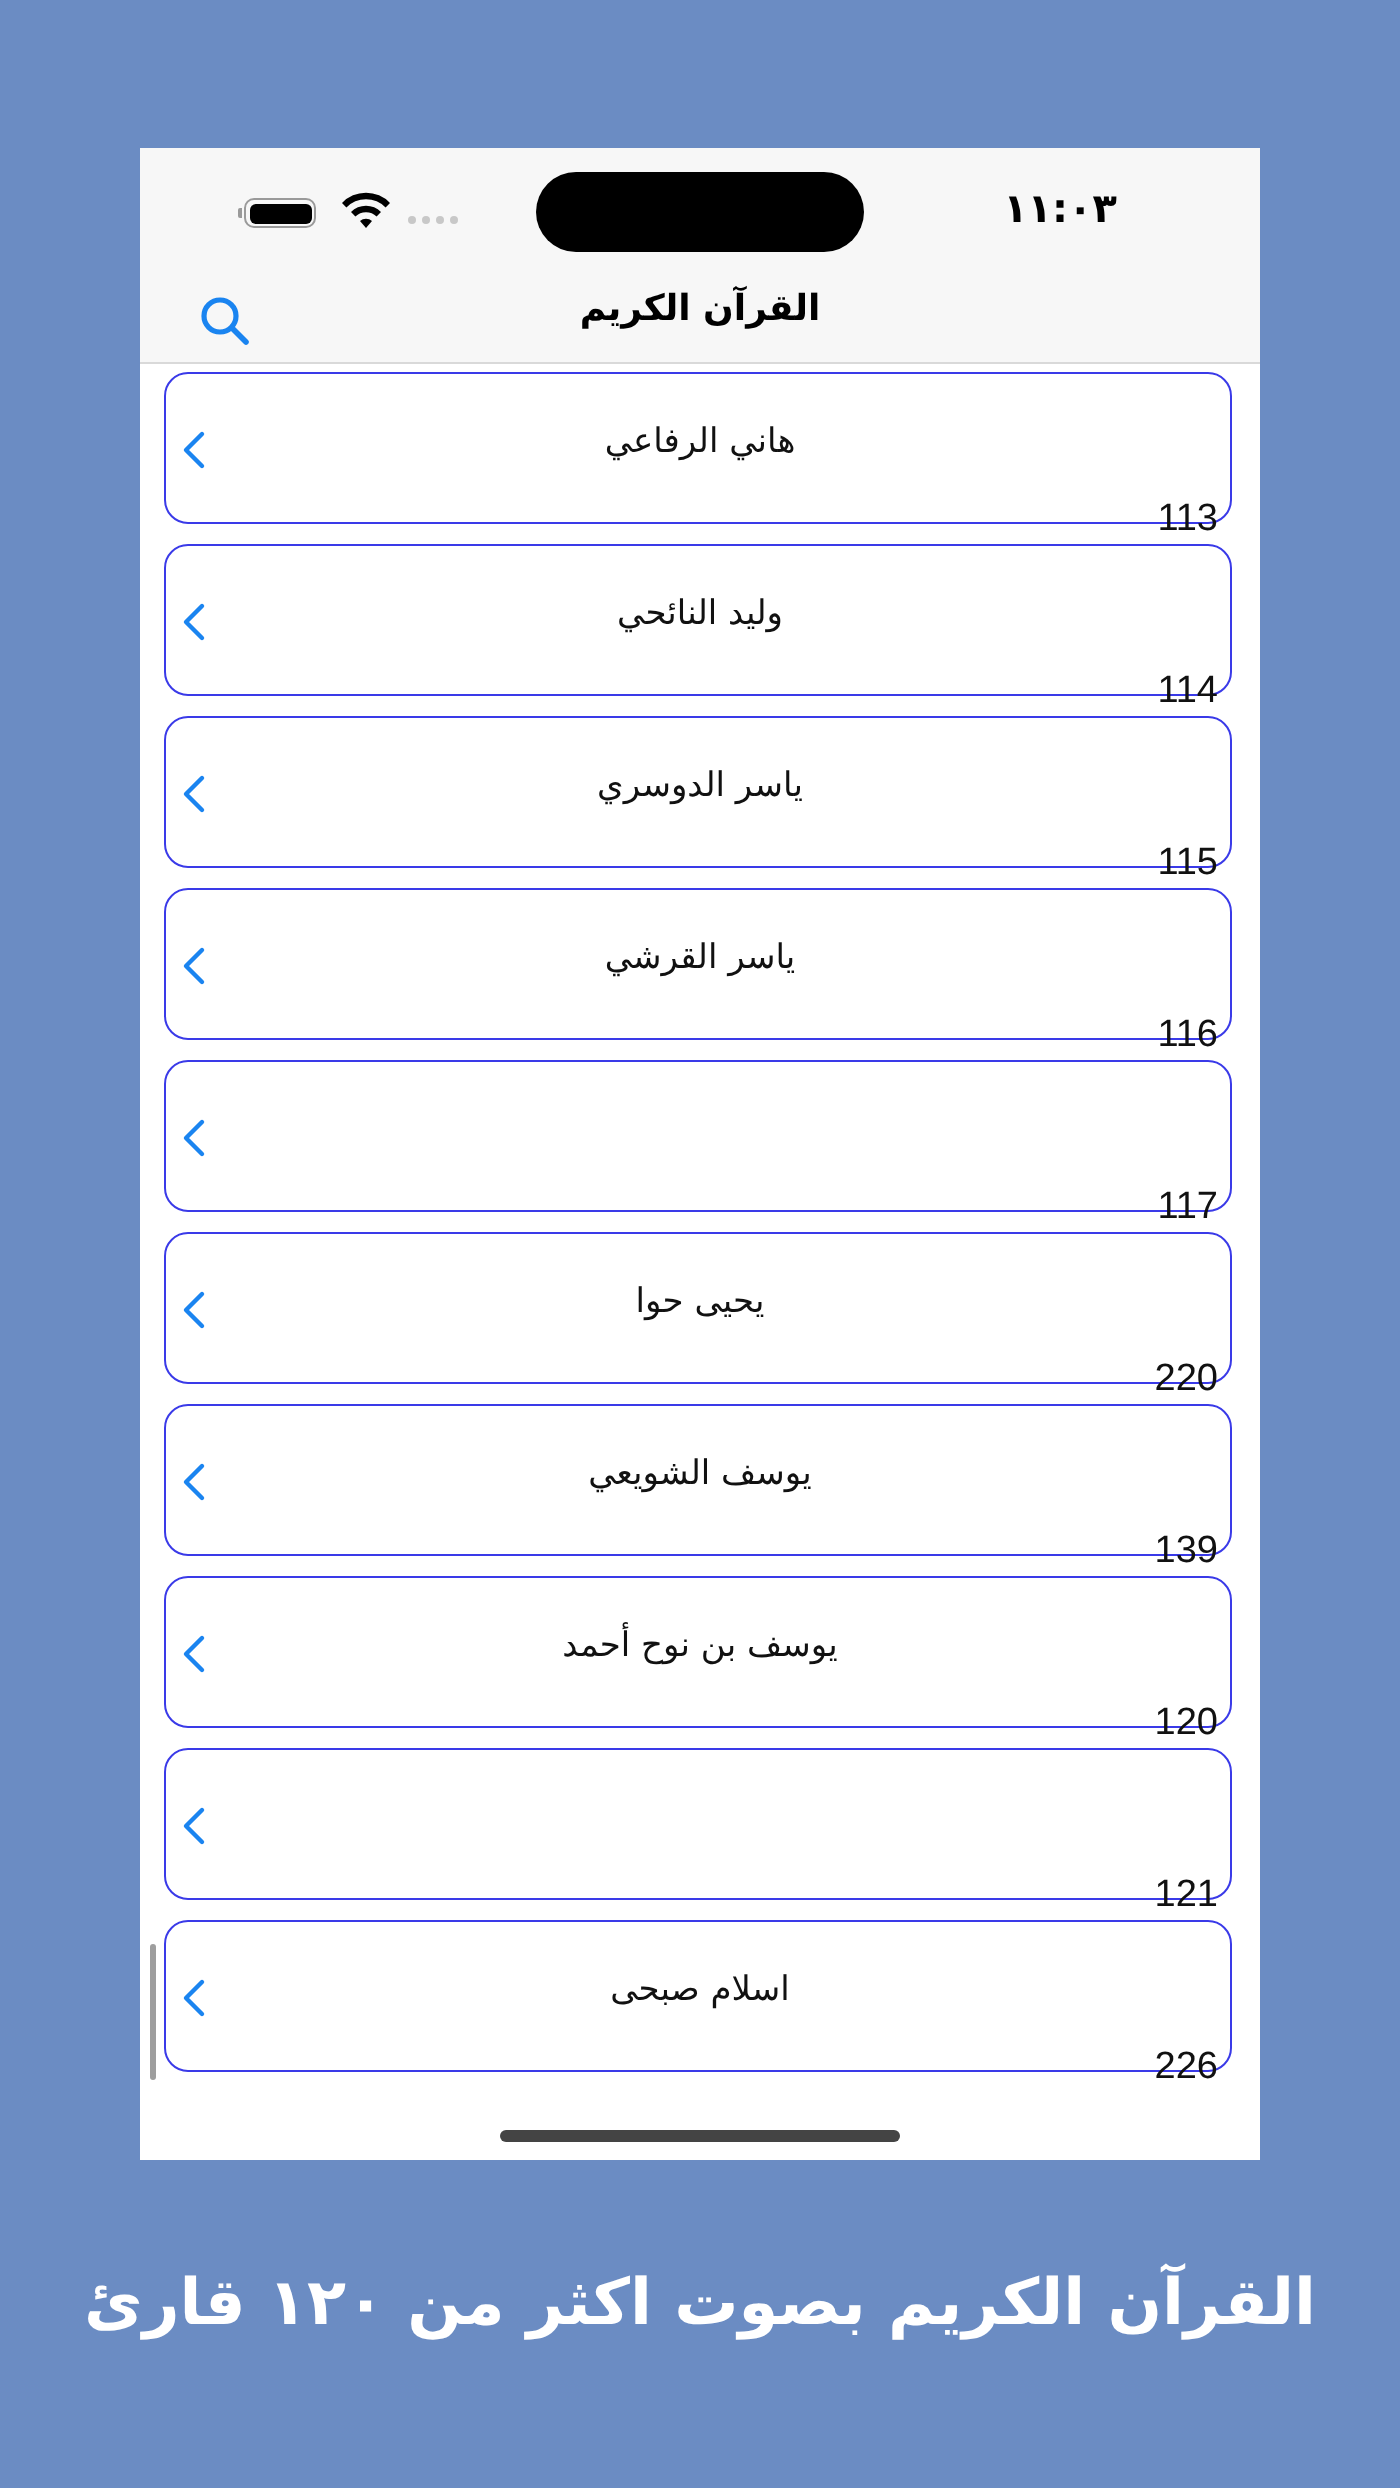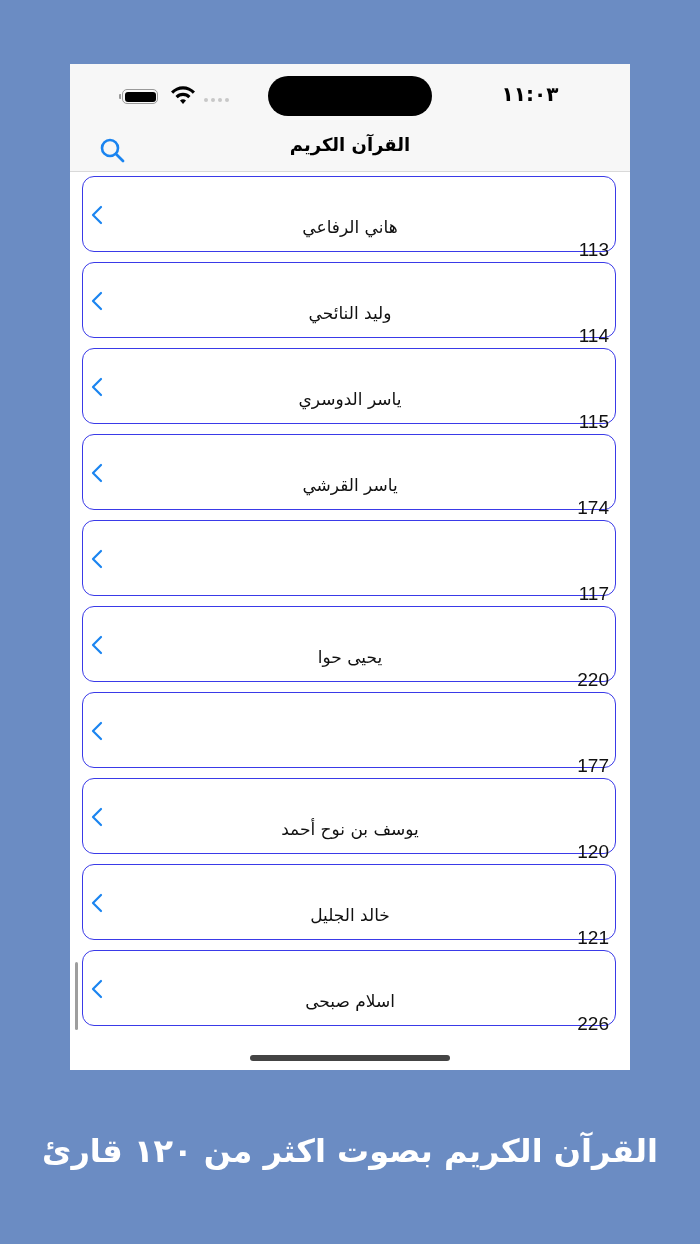--- a/index.html
+++ b/index.html
@@ -4,21 +4,21 @@
   <style>
     * { box-sizing: border-box; margin: 0; padding: 0; }
     html, body { width: 700px; height: 1244px; overflow: hidden; }
     body {
       background: #6b8cc3;
       font-family: "DejaVu Sans", sans-serif;
       position: relative;
     }
     .phone {
       position: absolute;
-      left: 70px; top: 64px;
+      left: 70px; top: 74px;
       width: 560px; height: 1006px;
       background: #ffffff;
       overflow: hidden;
     }
     .statusbar {
       position: absolute; left: 0; top: 0; width: 560px; height: 64px;
       background: #f7f7f7;
     }
     .island {
       position: absolute; left: 198px; top: 12px;
@@ -59,21 +59,21 @@
     .back-label { color: #1a84f0; font-size: 17px; }
     .list { position: absolute; left: 12px; top: 110px; width: 536px; }
     .row {
       position: absolute; left: 0; width: 534px; height: 76px;
       border: 1.5px solid #3a3ae8; border-radius: 12px; background: #fff;
       cursor: pointer;
     }
     .row .chev { position: absolute; left: 6px; top: 26px; width: 16px; height: 24px; }
     .row .name {
       position: absolute; left: 100px; width: 334px; top: 24px;
-      text-align: center; font-size: 17px; color: #111; direction: rtl; margin-top: 16px;
+      text-align: center; font-size: 17px; color: #111; direction: rtl;
     }
     .row .num {
       position: absolute; right: 6px; top: 24px;
       font-size: 19px; color: #111; font-family: "Liberation Sans", sans-serif; margin-top: 38px;
     }
     .scroll-ind {
       position: absolute; left: 5px; top: 898px; width: 3px; height: 68px;
       background: #9e9e9e; border-radius: 2px;
     }
     .home-ind {
@@ -144,53 +144,53 @@
           <polyline points="12,4 4,12 12,20" fill="none" stroke="#1a84f0" stroke-width="2.2" stroke-linecap="round" stroke-linejoin="round"></polyline>
         </svg>
       <span class="name">ياسر الدوسري</span>
       <span class="num">115</span>
     </div>
     <div class="row" style="top:260px">
       <svg class="chev" viewBox="0 0 16 24">
           <polyline points="12,4 4,12 12,20" fill="none" stroke="#1a84f0" stroke-width="2.2" stroke-linecap="round" stroke-linejoin="round"></polyline>
         </svg>
       <span class="name">ياسر القرشي</span>
-      <span class="num">174</span>
+      <span class="num">116</span>
     </div>
     <div class="row" style="top:346px">
       <svg class="chev" viewBox="0 0 16 24">
           <polyline points="12,4 4,12 12,20" fill="none" stroke="#1a84f0" stroke-width="2.2" stroke-linecap="round" stroke-linejoin="round"></polyline>
         </svg>
       <span class="num">117</span>
     </div>
     <div class="row" style="top:432px">
       <svg class="chev" viewBox="0 0 16 24">
           <polyline points="12,4 4,12 12,20" fill="none" stroke="#1a84f0" stroke-width="2.2" stroke-linecap="round" stroke-linejoin="round"></polyline>
         </svg>
       <span class="name">يحيى حوا</span>
       <span class="num">220</span>
     </div>
     <div class="row" style="top:518px">
       <svg class="chev" viewBox="0 0 16 24">
           <polyline points="12,4 4,12 12,20" fill="none" stroke="#1a84f0" stroke-width="2.2" stroke-linecap="round" stroke-linejoin="round"></polyline>
         </svg>
-      <span class="num">177</span>
+      <span class="name">يوسف الشويعي</span>
+      <span class="num">139</span>
     </div>
     <div class="row" style="top:604px">
       <svg class="chev" viewBox="0 0 16 24">
           <polyline points="12,4 4,12 12,20" fill="none" stroke="#1a84f0" stroke-width="2.2" stroke-linecap="round" stroke-linejoin="round"></polyline>
         </svg>
       <span class="name">يوسف بن نوح أحمد</span>
       <span class="num">120</span>
     </div>
     <div class="row" style="top:690px">
       <svg class="chev" viewBox="0 0 16 24">
           <polyline points="12,4 4,12 12,20" fill="none" stroke="#1a84f0" stroke-width="2.2" stroke-linecap="round" stroke-linejoin="round"></polyline>
         </svg>
-      <span class="name">خالد الجليل</span>
       <span class="num">121</span>
     </div>
     <div class="row" style="top:776px">
       <svg class="chev" viewBox="0 0 16 24">
           <polyline points="12,4 4,12 12,20" fill="none" stroke="#1a84f0" stroke-width="2.2" stroke-linecap="round" stroke-linejoin="round"></polyline>
         </svg>
       <span class="name">اسلام صبحى</span>
       <span class="num">226</span>
     </div>
   </div>

